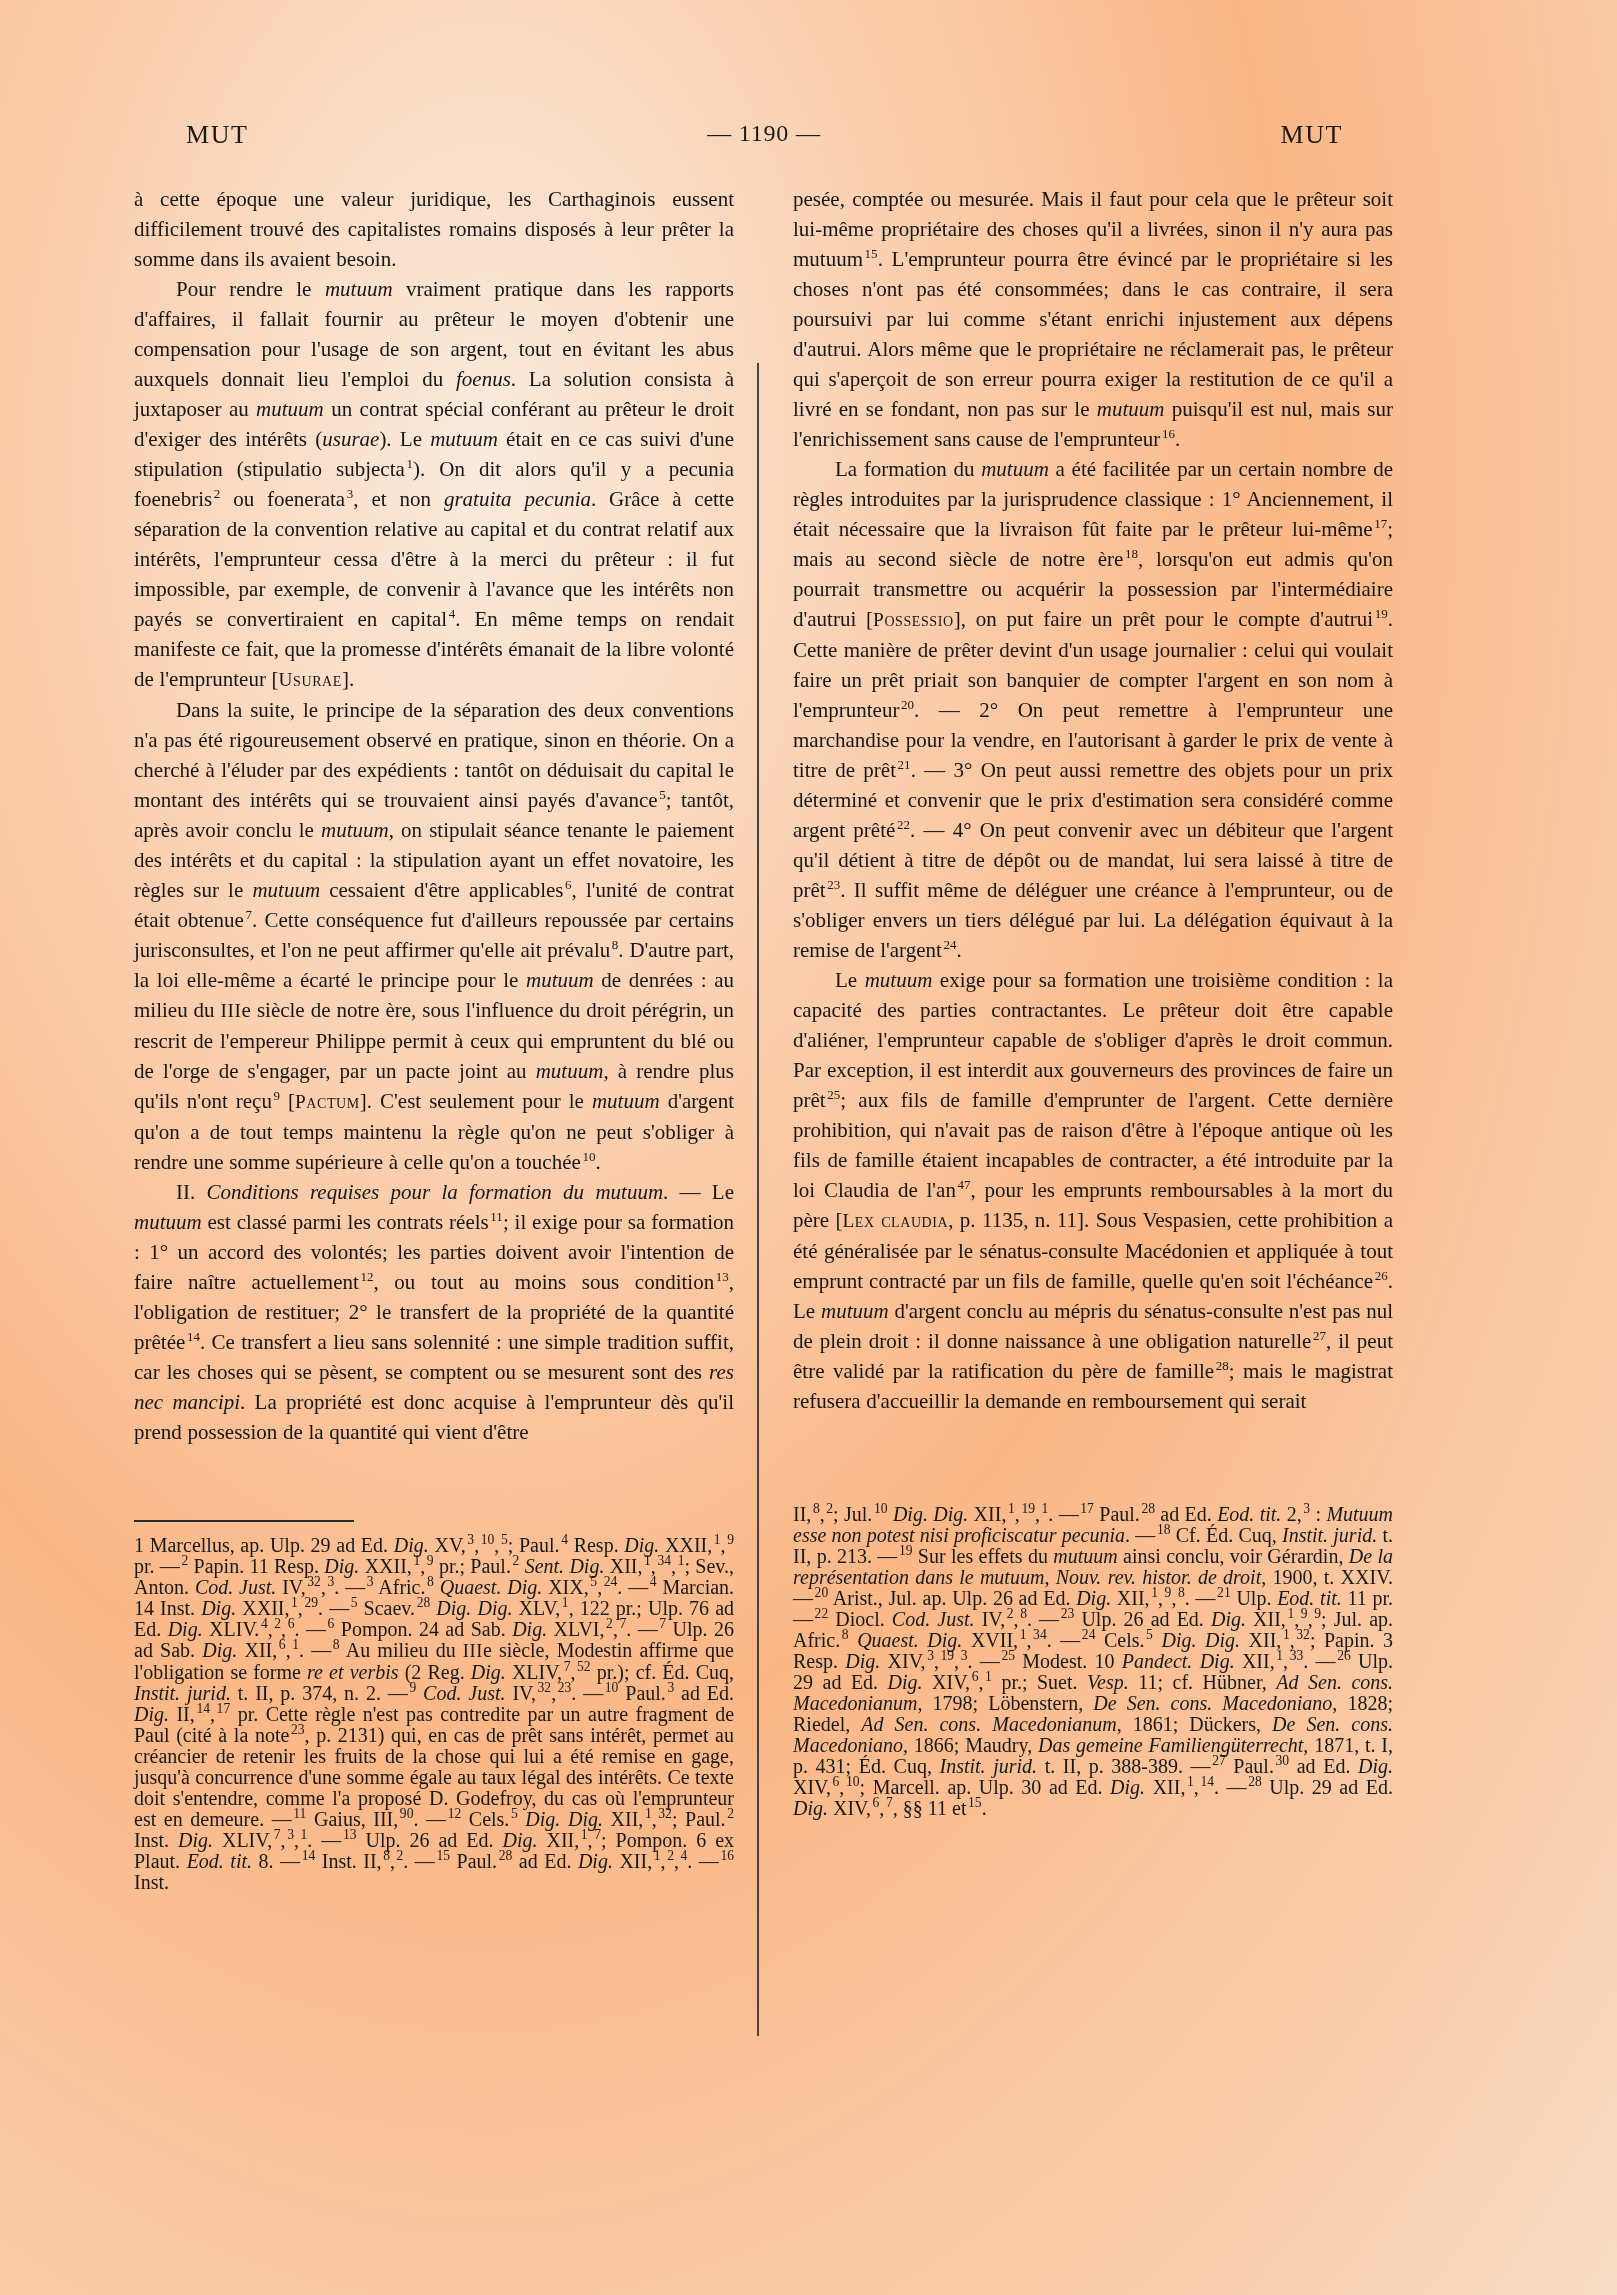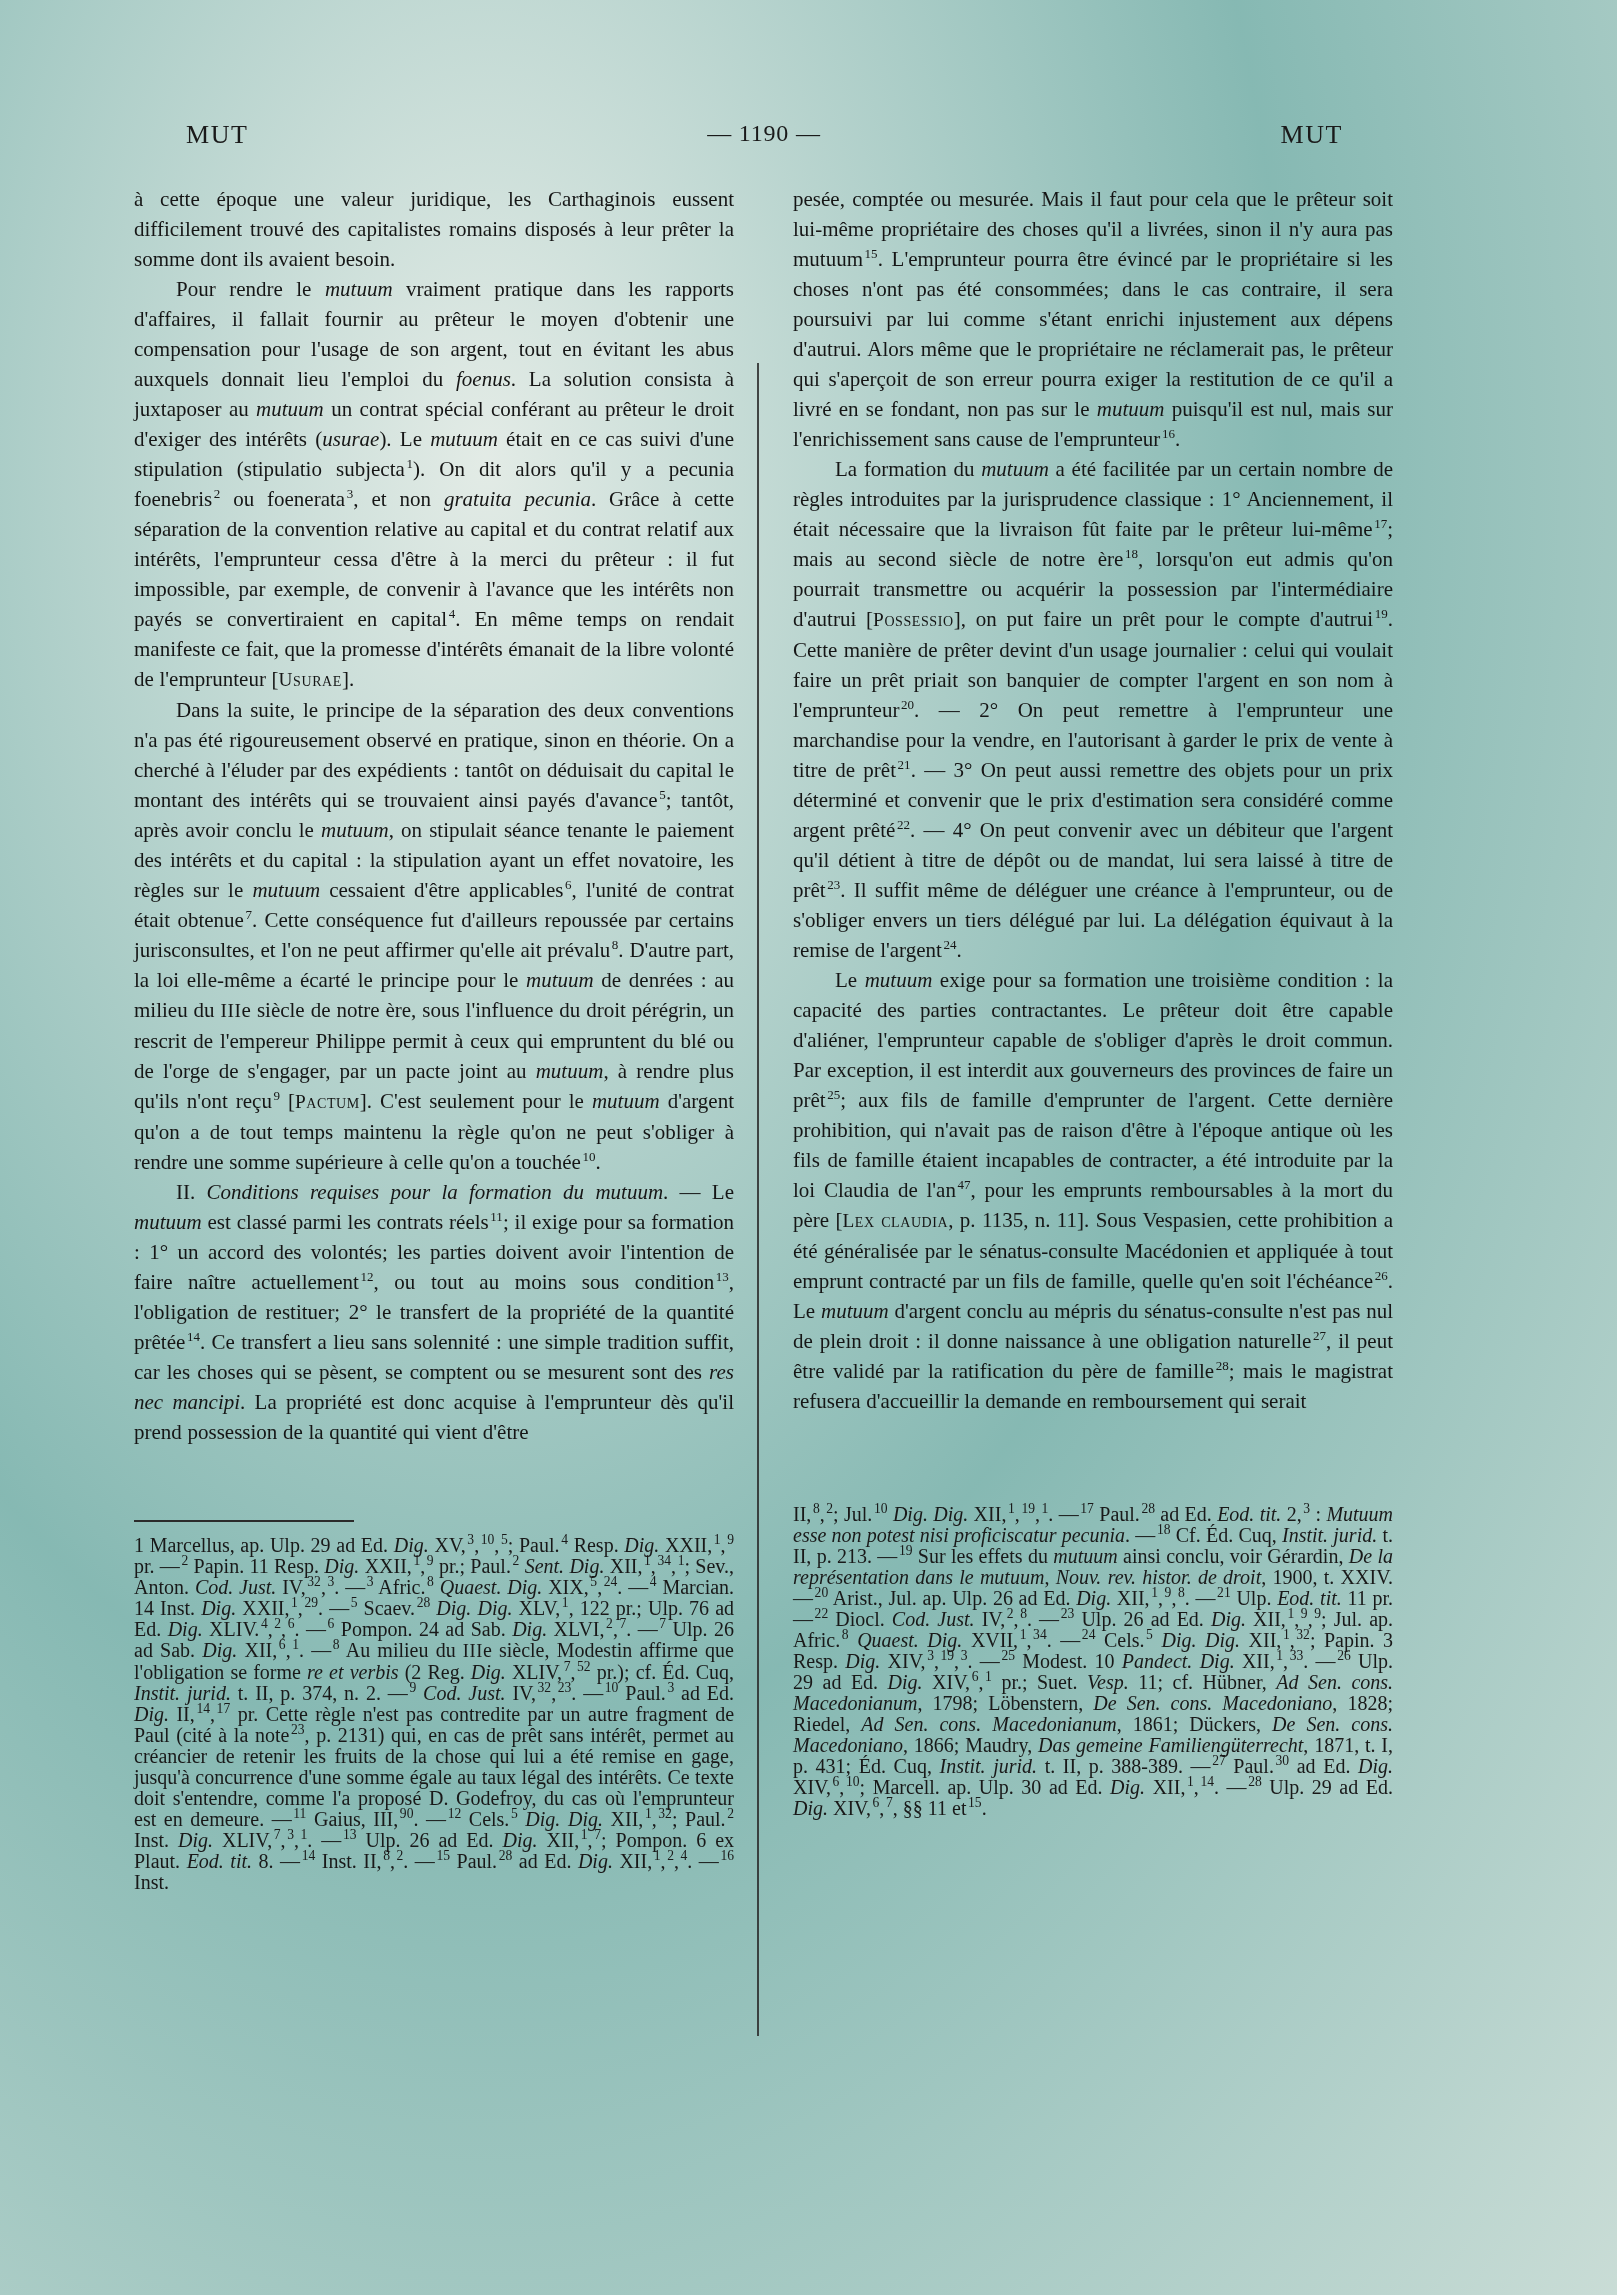--- a/index.html
+++ b/index.html
@@ -14,21 +14,21 @@
     color: #121212;
     position: relative;
     overflow: hidden;
   }
 
   .page {
     position: absolute;
     left: 0; top: 0;
     width: 1618px;
     height: 2295px;
-    background: #0f766e;
+    background: #f97316;
   }
 
   
   .paper-tint {
     position: absolute;
     inset: 0;
     background:
       radial-gradient(ellipse at 30% 20%, rgba(250,248,243,0.9) 0%, rgba(252,251,247,0.5) 50%, rgba(248,246,240,0.8) 100%);
     pointer-events: none;
   }
@@ -160,21 +160,21 @@
       <span class="rh-center">— 1190 —</span>
       <span class="rh-right">MUT</span>
     </div>
 
     <div class="columns">
 
       <div class="col-divider"></div>
 
       <div class="col col-left">
 
-        <p class="body">à cette époque une valeur juridique, les Carthaginois eussent difficilement trouvé des capitalistes romains disposés à leur prêter la somme dont ils avaient besoin.</p>
+        <p class="body">à cette époque une valeur juridique, les Carthaginois eussent difficilement trouvé des capitalistes romains disposés à leur prêter la somme dans ils avaient besoin.</p>
         <p class="body indent">Pour rendre le <i>mutuum</i> vraiment pratique dans les rapports d'affaires, il fallait fournir au prêteur le moyen d'obtenir une compensation pour l'usage de son argent, tout en évitant les abus auxquels donnait lieu l'emploi du <i>foenus</i>. La solution consista à juxtaposer au <i>mutuum</i> un contrat spécial conférant au prêteur le droit d'exiger des intérêts (<i>usurae</i>). Le <i>mutuum</i> était en ce cas suivi d'une stipulation (stipulatio subjecta<sup>1</sup>). On dit alors qu'il y a pecunia foenebris<sup>2</sup> ou foenerata<sup>3</sup>, et non <i>gratuita pecunia</i>. Grâce à cette séparation de la convention relative au capital et du contrat relatif aux intérêts, l'emprunteur cessa d'être à la merci du prêteur : il fut impossible, par exemple, de convenir à l'avance que les intérêts non payés se convertiraient en capital<sup>4</sup>. En même temps on rendait manifeste ce fait, que la promesse d'intérêts émanait de la libre volonté de l'emprunteur [<span class="sc">Usurae</span>].</p>
         <p class="body indent">Dans la suite, le principe de la séparation des deux conventions n'a pas été rigoureusement observé en pratique, sinon en théorie. On a cherché à l'éluder par des expédients : tantôt on déduisait du capital le montant des intérêts qui se trouvaient ainsi payés d'avance<sup>5</sup>; tantôt, après avoir conclu le <i>mutuum</i>, on stipulait séance tenante le paiement des intérêts et du capital : la stipulation ayant un effet novatoire, les règles sur le <i>mutuum</i> cessaient d'être applicables<sup>6</sup>, l'unité de contrat était obtenue<sup>7</sup>. Cette conséquence fut d'ailleurs repoussée par certains jurisconsultes, et l'on ne peut affirmer qu'elle ait prévalu<sup>8</sup>. D'autre part, la loi elle-même a écarté le principe pour le <i>mutuum</i> de denrées : au milieu du <span class="sc">III</span>e siècle de notre ère, sous l'influence du droit pérégrin, un rescrit de l'empereur Philippe permit à ceux qui empruntent du blé ou de l'orge de s'engager, par un pacte joint au <i>mutuum</i>, à rendre plus qu'ils n'ont reçu<sup>9</sup> [<span class="sc">Pactum</span>]. C'est seulement pour le <i>mutuum</i> d'argent qu'on a de tout temps maintenu la règle qu'on ne peut s'obliger à rendre une somme supérieure à celle qu'on a touchée<sup>10</sup>.</p>
         <p class="body indent">II. <i>Conditions requises pour la formation du</i> <i>mutuum</i>. — Le <i>mutuum</i> est classé parmi les contrats réels<sup>11</sup>; il exige pour sa formation : 1° un accord des volontés; les parties doivent avoir l'intention de faire naître actuellement<sup>12</sup>, ou tout au moins sous condition<sup>13</sup>, l'obligation de restituer; 2° le transfert de la propriété de la quantité prêtée<sup>14</sup>. Ce transfert a lieu sans solennité : une simple tradition suffit, car les choses qui se pèsent, se comptent ou se mesurent sont des <i>res nec mancipi</i>. La propriété est donc acquise à l'emprunteur dès qu'il prend possession de la quantité qui vient d'être</p>
 
         <div class="fn-left-wrap">
           <div class="fn-rule"></div>
           <div class="footnotes">1 Marcellus, ap. Ulp. 29 ad Ed. <i>Dig.</i> XV,<sup>3</sup>,<sup>10</sup>,<sup>5</sup>; Paul.<sup>4</sup> Resp. <i>Dig.</i> XXII,<sup>1</sup>,<sup>9</sup> pr. —<sup>2</sup> Papin. 11 Resp. <i>Dig.</i> XXII,<sup>1</sup>,<sup>9</sup> pr.; Paul.<sup>2</sup> <i>Sent.</i> <i>Dig.</i> XII,<sup>1</sup>,<sup>34</sup>,<sup>1</sup>; Sev., Anton. <i>Cod. Just.</i> IV,<sup>32</sup>,<sup>3</sup>. —<sup>3</sup> Afric.<sup>8</sup> <i>Quaest.</i> <i>Dig.</i> XIX,<sup>5</sup>,<sup>24</sup>. —<sup>4</sup> Marcian. 14 Inst. <i>Dig.</i> XXII,<sup>1</sup>,<sup>29</sup>. —<sup>5</sup> Scaev.<sup>28</sup> <i>Dig.</i> <i>Dig.</i> XLV,<sup>1</sup>, 122 pr.; Ulp. 76 ad Ed. <i>Dig.</i> XLIV.<sup>4</sup>,<sup>2</sup>,<sup>6</sup>. —<sup>6</sup> Pompon. 24 ad Sab. <i>Dig.</i> XLVI,<sup>2</sup>,<sup>7</sup>. —<sup>7</sup> Ulp. 26 ad Sab. <i>Dig.</i> XII,<sup>6</sup>,<sup>1</sup>. —<sup>8</sup> Au milieu du <span class="sc">III</span>e siècle, Modestin affirme que l'obligation se forme <i>re et</i> <i>verbis</i> (2 Reg. <i>Dig.</i> XLIV,<sup>7</sup>,<sup>52</sup> pr.); cf. Éd. Cuq, <i>Instit. jurid.</i> t. II, p. 374, n. 2. —<sup>9</sup> <i>Cod. Just.</i> IV,<sup>32</sup>,<sup>23</sup>. —<sup>10</sup> Paul.<sup>3</sup> ad Ed. <i>Dig.</i> II,<sup>14</sup>,<sup>17</sup> pr. Cette règle n'est pas contredite par un autre fragment de Paul (cité à la note<sup>23</sup>, p. 2131) qui, en cas de prêt sans intérêt, permet au créancier de retenir les fruits de la chose qui lui a été remise en gage, jusqu'à concurrence d'une somme égale au taux légal des intérêts. Ce texte doit s'entendre, comme l'a proposé D. Godefroy, du cas où l'emprunteur est en demeure. —<sup>11</sup> Gaius, III,<sup>90</sup>. —<sup>12</sup> Cels.<sup>5</sup> <i>Dig.</i> <i>Dig.</i> XII,<sup>1</sup>,<sup>32</sup>; Paul.<sup>2</sup> Inst. <i>Dig.</i> XLIV,<sup>7</sup>,<sup>3</sup>,<sup>1</sup>. —<sup>13</sup> Ulp. 26 ad Ed. <i>Dig.</i> XII,<sup>1</sup>,<sup>7</sup>; Pompon. 6 ex Plaut. <i>Eod. tit.</i> 8. —<sup>14</sup> Inst. II,<sup>8</sup>,<sup>2</sup>. —<sup>15</sup> Paul.<sup>28</sup> ad Ed. <i>Dig.</i> XII,<sup>1</sup>,<sup>2</sup>,<sup>4</sup>. —<sup>16</sup> Inst.</div>
         </div>
 
       </div>

